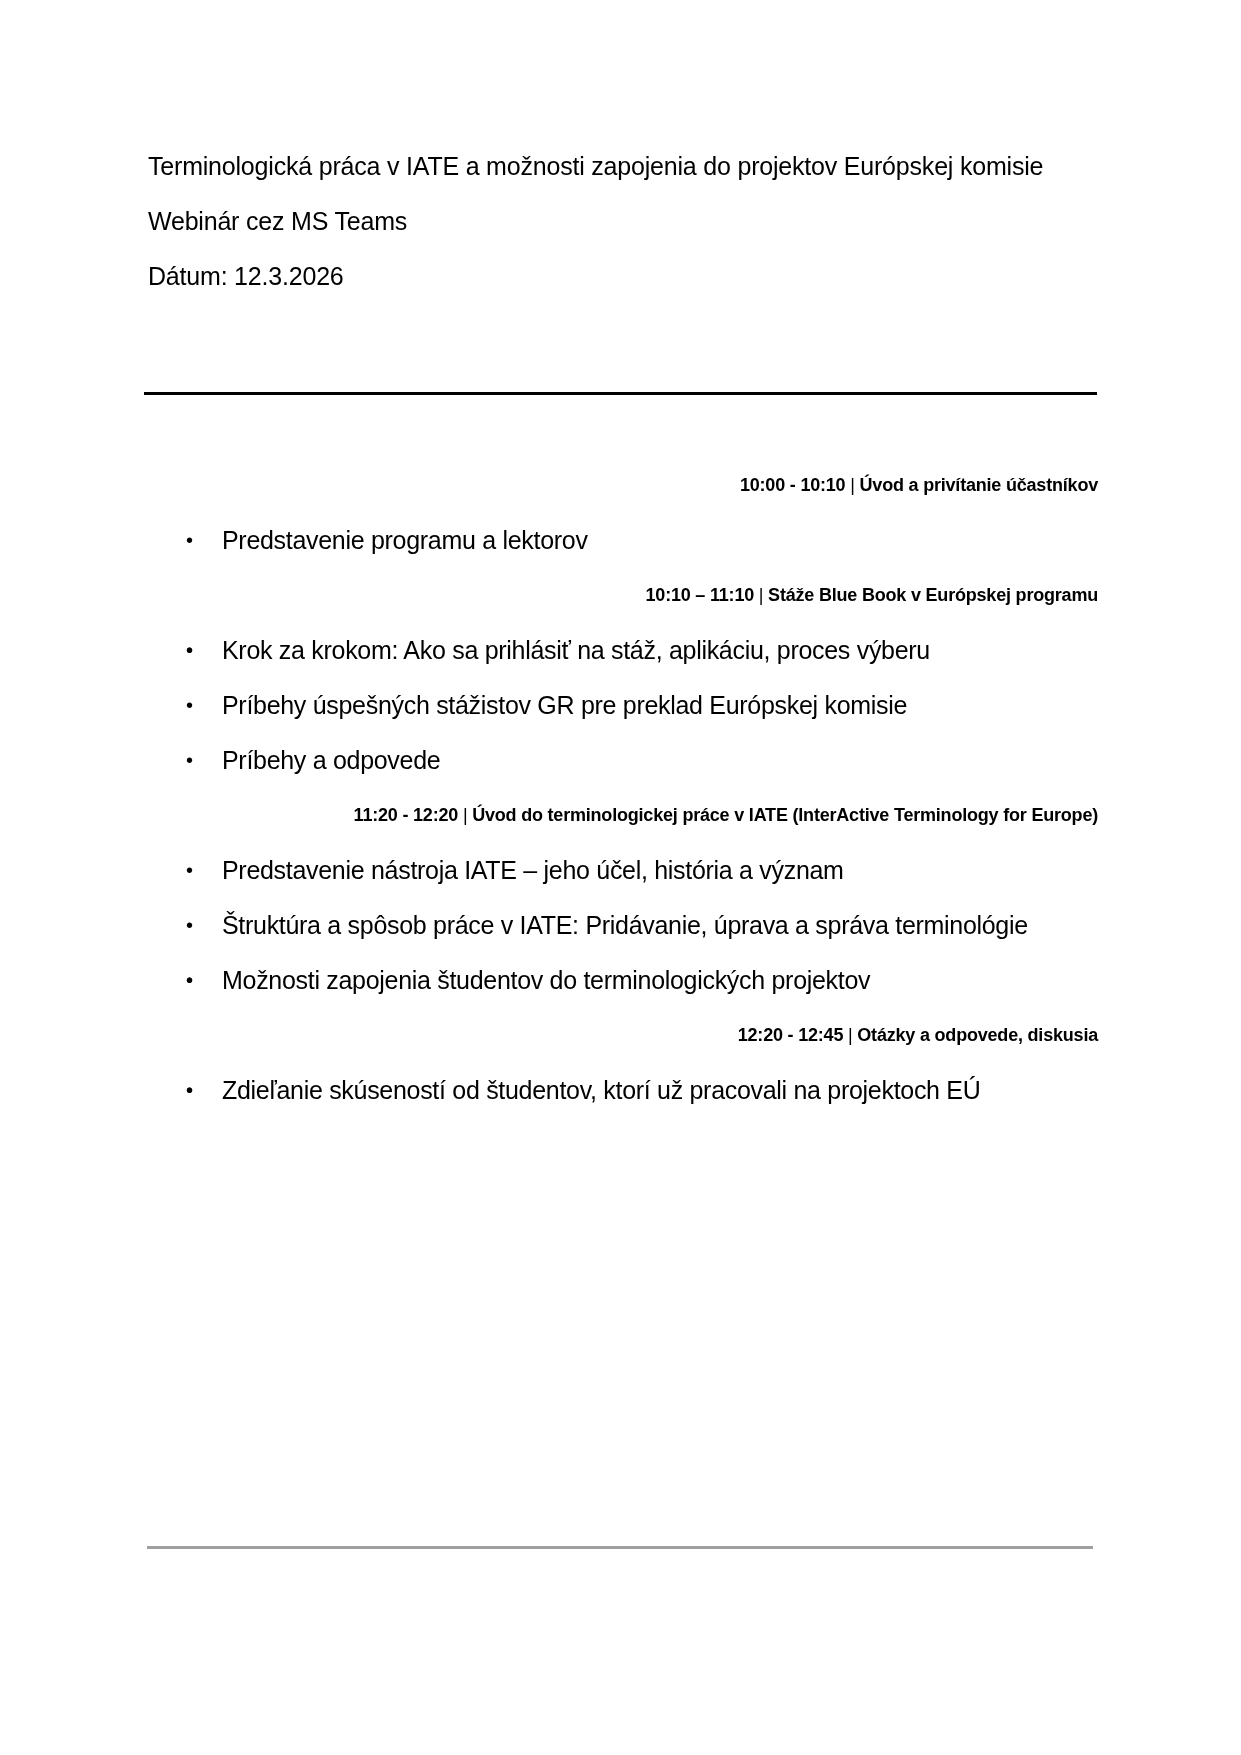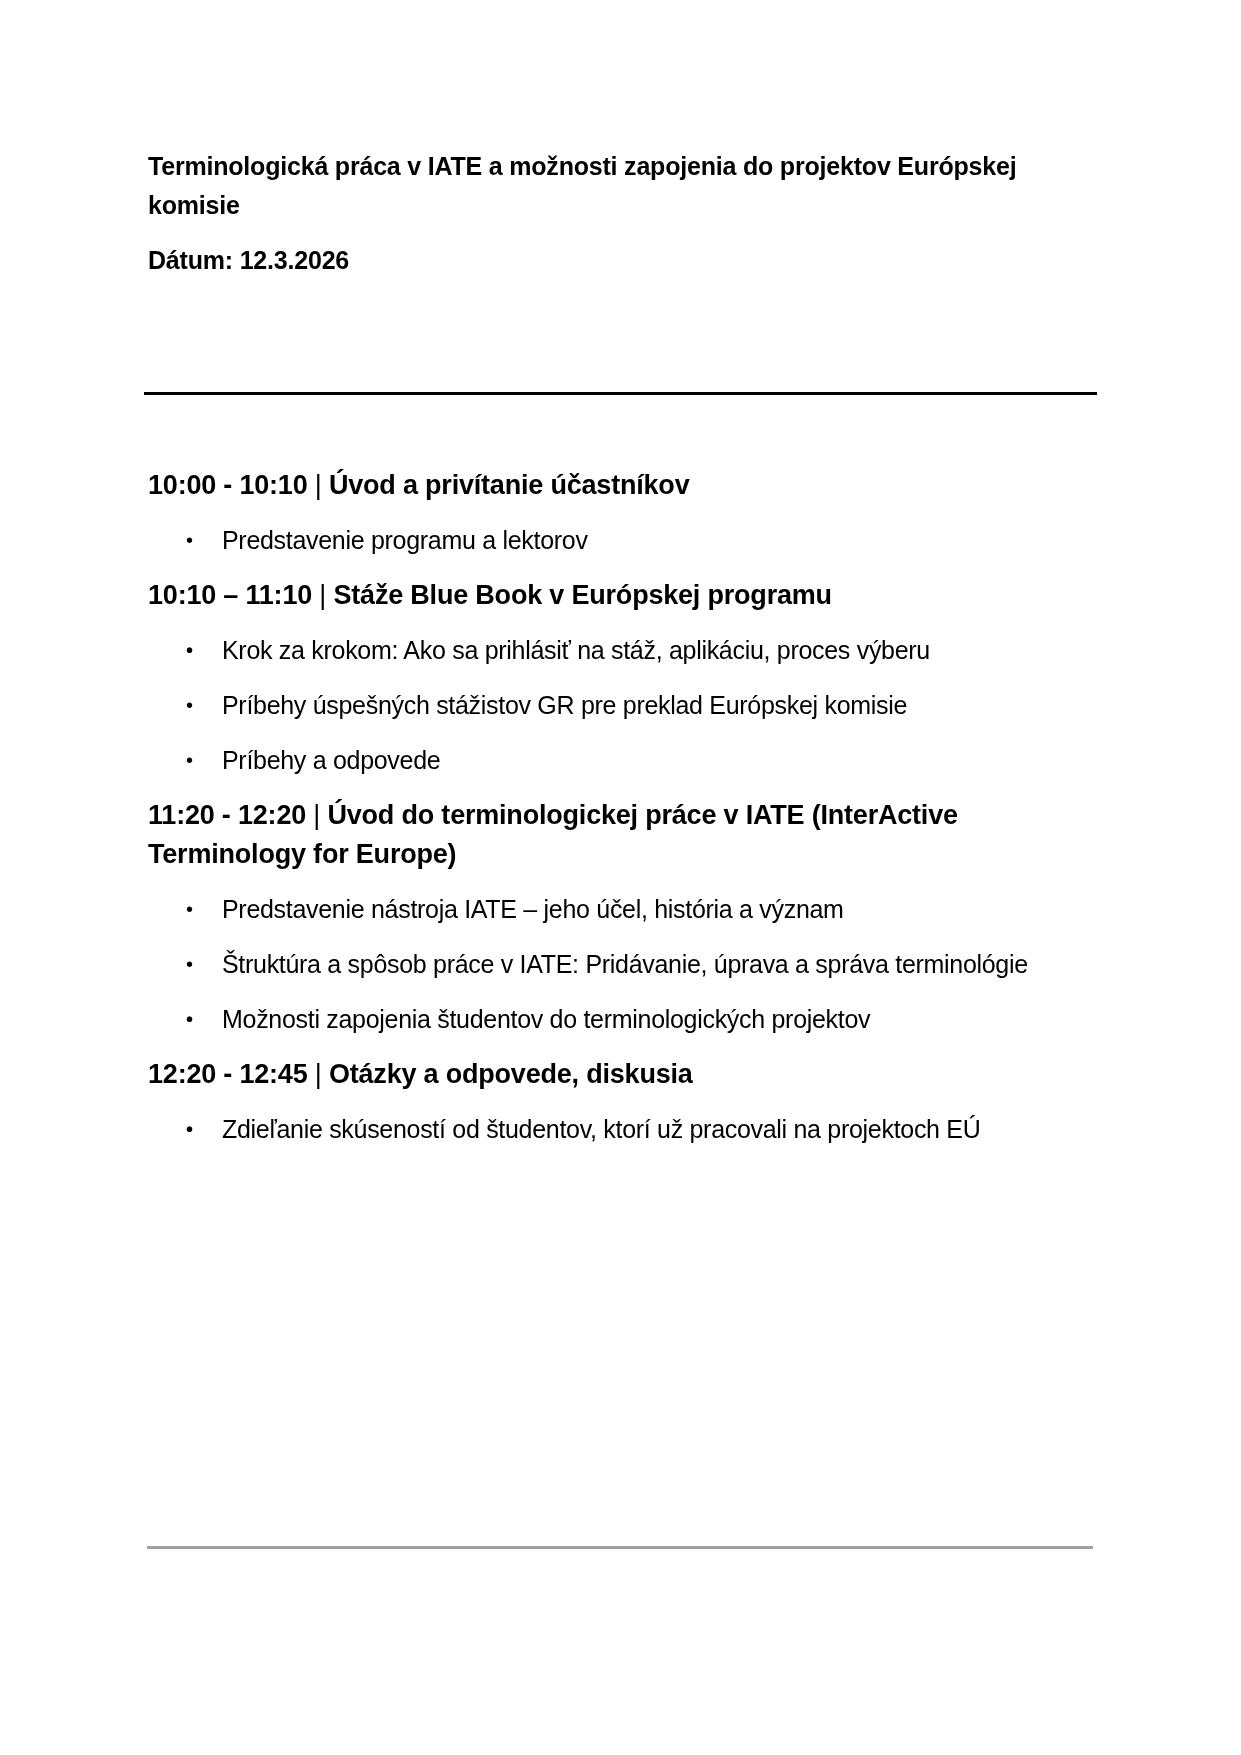--- a/index.html
+++ b/index.html
@@ -26,21 +26,21 @@
       left: 0;
       top: 147px;
       width: 950px;
     }
     .p {
       font-size: 25px;
       line-height: 39px;
       margin: 0 0 16px 0;
       letter-spacing: -0.2px;
     }
-    .bold { font-weight: bold; }
+    .bold { font-weight: normal; }
     .rule-top {
       position: absolute;
       left: 144px;
       top: 392px;
       width: 953px;
       height: 3px;
       background: #000000;
     }
     .rule-bottom {
       position: absolute;
@@ -50,25 +50,26 @@
       height: 3px;
       background: #a0a0a0;
     }
     .agenda {
       position: absolute;
       left: 0;
       top: 466px;
       width: 950px;
     }
     .section-heading {
-      font-size: 27px;
+      font-size: 18px;
       line-height: 39px;
       margin: 0 0 16px 0;
       font-weight: bold;
       letter-spacing: -0.2px;
+      text-align: right;
     }
     .section-heading .sep {
       font-weight: normal;
     }
     ul.bullets {
       list-style: none;
       margin: 0;
       padding: 0;
     }
     ul.bullets li {
@@ -86,20 +87,21 @@
       font-size: 20px;
       line-height: 39px;
     }
   </style>
 </head>
 <body style="color: rgb(0, 0, 0);">
 
 <div class="page">
   <div class="header-block">
     <p class="p bold">Terminologická práca v IATE a možnosti zapojenia do projektov Európskej komisie</p>
+    <p class="p bold">Webinár cez MS Teams</p>
     <p class="p bold">Dátum: 12.3.2026</p>
   </div>
 
   <div class="agenda">
 
     <div>
       <p class="section-heading"><span>10:00 - 10:10</span><span class="sep"> | </span><span>Úvod a privítanie účastníkov</span></p>
       <ul class="bullets">
         <li><span class="dot">•</span><span>Predstavenie programu a lektorov</span></li>
       </ul>

